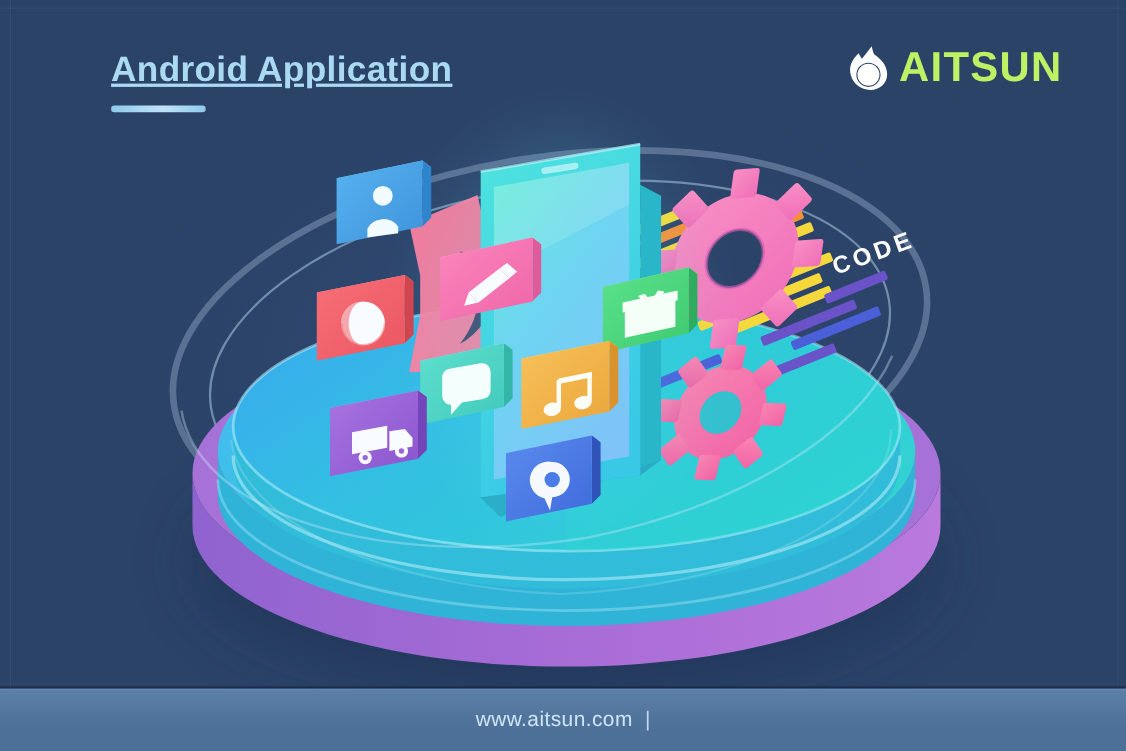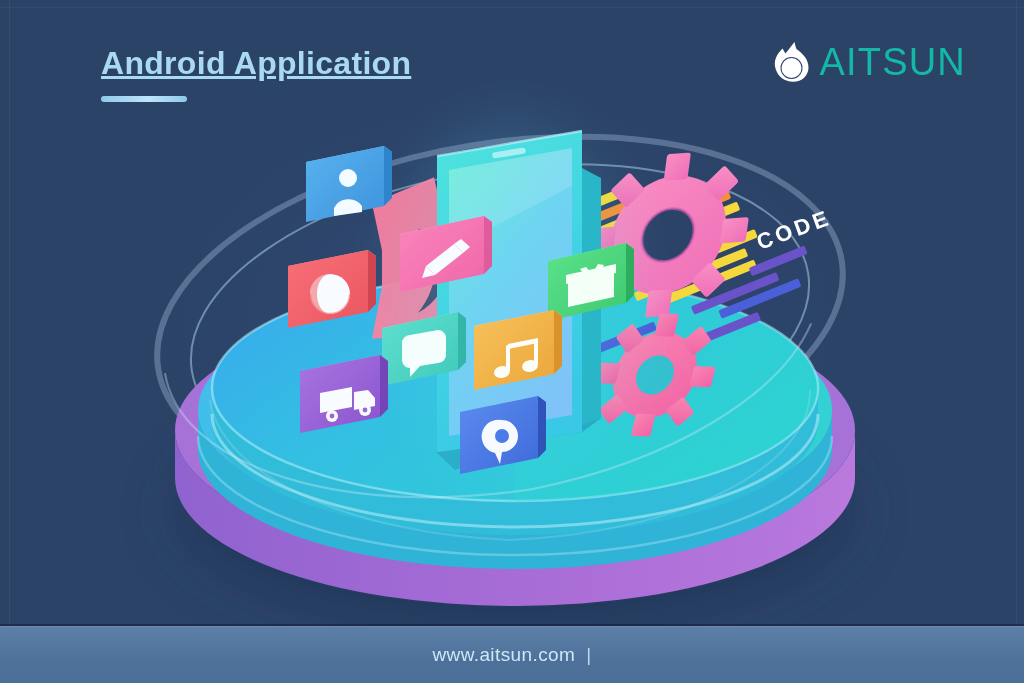--- a/index.html
+++ b/index.html
@@ -71,23 +71,23 @@
     align-items: center;
     gap: 6px;
   }
   .brand-mark {
     width: 40px;
     height: 44px;
     display: block;
   }
   .brand-name {
     font-size: 38px;
-    font-weight: normal;
+    font-weight: bold;
     letter-spacing: 1.2px;
-    color: #14b8a6;
+    color: #bef264;
     line-height: 1;
   }
 
   
   .footer-bar {
     position: absolute;
     left: 0;
     right: 0;
     bottom: 0;
     height: 57px;

